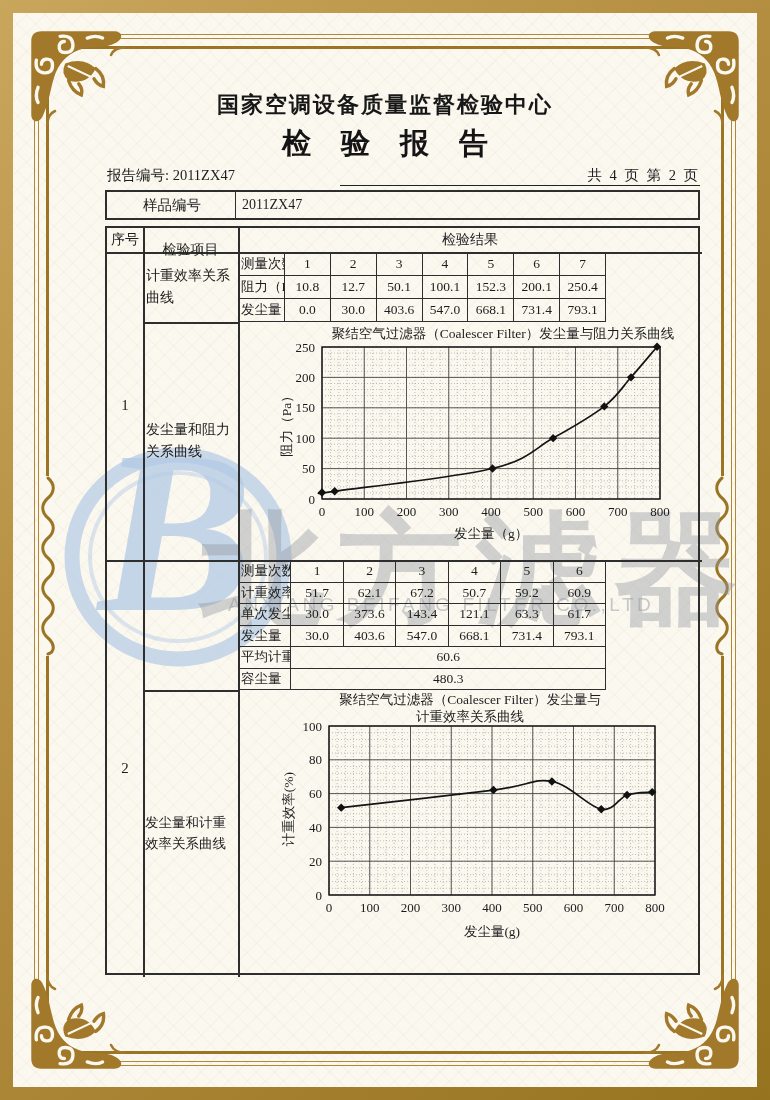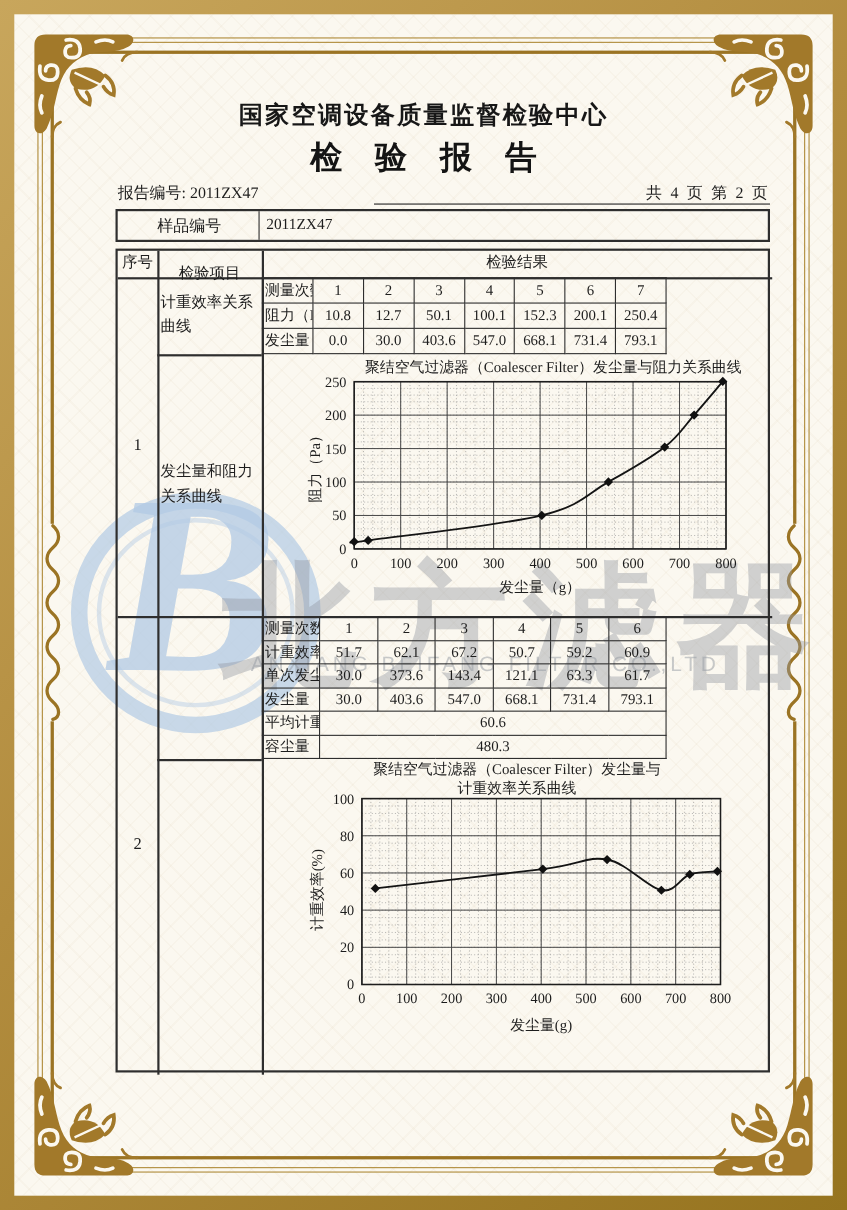--- a/index.html
+++ b/index.html
@@ -387,20 +387,21 @@
               <path d="M254.52100000000002,142.3392 L258.721,146.5392 L254.52100000000002,150.73919999999998 L250.32100000000003,146.5392 Z"></path>
               <path d="M315.10749999999996,111.9392 L319.30749999999995,116.1392 L315.10749999999996,120.3392 L310.90749999999997,116.1392 Z"></path>
               <path d="M366.27225,80.20159999999998 L370.47225,84.40159999999999 L366.27225,88.60159999999999 L362.07225,84.40159999999999 Z"></path>
               <path d="M393.0165,51.1392 L397.2165,55.339200000000005 L393.0165,59.53920000000001 L388.8165,55.339200000000005 Z"></path>
               <path d="M419.08475,20.5568 L423.28475,24.7568 L419.08475,28.956799999999998 L414.88475,24.7568 Z"></path>
             </g>
           </svg>
         </div>
 
       <div class="mt-cell seq-cell-2">2</div>
+      <div class="mt-cell item-2b">发尘量和计重效率关系曲线</div>
 
       <table class="inner t2">
         <tbody>
             <tr>
               <td>测量次数</td>
               <td>1</td>
               <td>2</td>
               <td>3</td>
               <td>4</td>
               <td>5</td>

